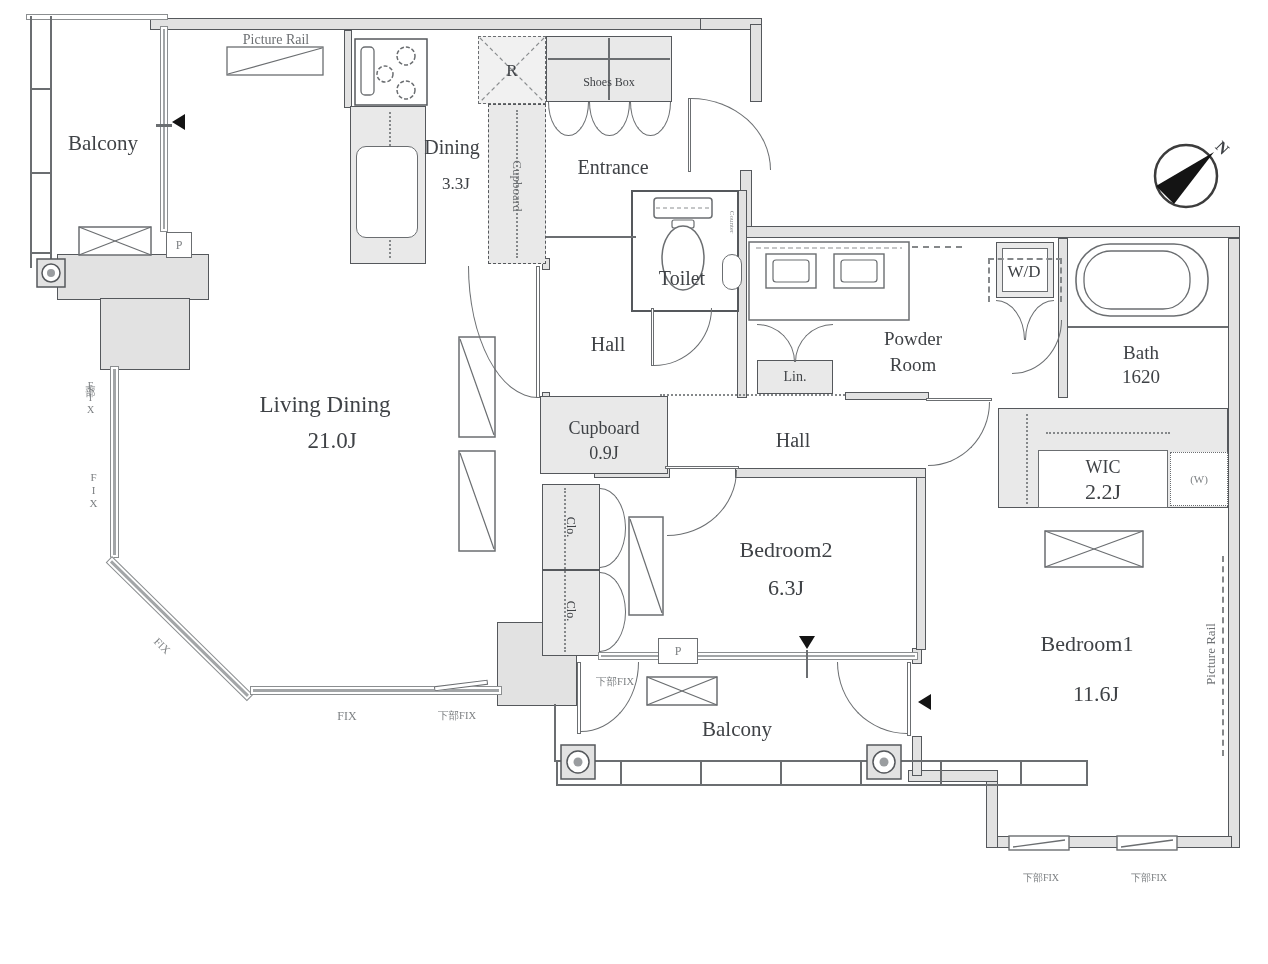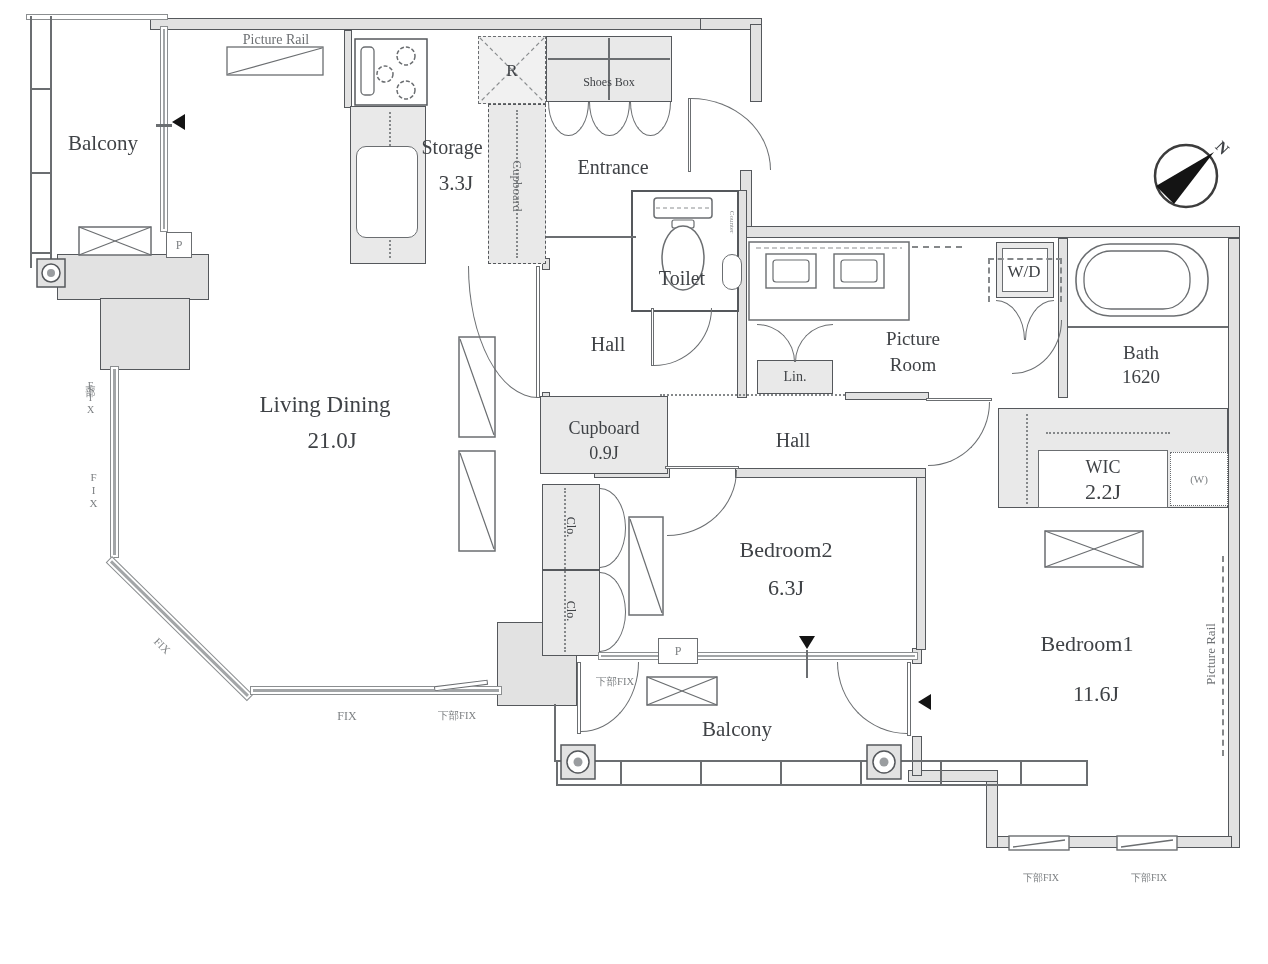--- a/index.html
+++ b/index.html
@@ -126,22 +126,22 @@
   <svg style="left:354px;top:38px" width="74" height="70">
     <rect x="1" y="1" width="72" height="66" fill="#fff" stroke="#55585c" stroke-width="1.5"></rect>
     <rect x="7" y="9" width="13" height="48" rx="4" fill="none" stroke="#6b6e71" stroke-width="1.3"></rect>
     <circle cx="52" cy="18" r="9" fill="none" stroke="#6b6e71" stroke-width="1.5" stroke-dasharray="4 2"></circle>
     <circle cx="31" cy="36" r="8" fill="none" stroke="#6b6e71" stroke-width="1.5" stroke-dasharray="4 2"></circle>
     <circle cx="52" cy="52" r="9" fill="none" stroke="#6b6e71" stroke-width="1.5" stroke-dasharray="4 2"></circle>
   </svg>
   <div class="gray" style="left:350px;top:106px;width:76px;height:158px"></div>
   <div class="dotv" style="left:389px;top:112px;height:146px"></div>
   <div class="leaf" style="left:356px;top:146px;width:62px;height:92px;border-radius:10px"></div>
-  <div class="lbl" style="left:452px;top:147px;font-size:20px">Storage</div>
-  <div class="lbl" style="left:456px;top:183px;font-size:21px">3.3J</div>
+  <div class="lbl" style="left:452px;top:147px;font-size:20px">Dining</div>
+  <div class="lbl" style="left:456px;top:183px;font-size:17px">3.3J</div>
 
   <div class="leaf" style="left:478px;top:36px;width:68px;height:68px;border-style:dashed;background:#f1f1f1"></div>
   <svg style="left:478px;top:36px" width="68" height="68">
     <line x1="2" y1="2" x2="66" y2="66" stroke="#8b8e90" stroke-width="1.2" stroke-dasharray="4 3"></line>
     <line x1="66" y1="2" x2="2" y2="66" stroke="#8b8e90" stroke-width="1.2" stroke-dasharray="4 3"></line>
   </svg>
   <div class="lbl" style="left:512px;top:70px;font-size:17px">R</div>
   <div class="gray" style="left:488px;top:104px;width:58px;height:160px;border-style:dashed"></div>
   <div class="dotv" style="left:516px;top:110px;height:148px"></div>
   <div class="lbl rot90" style="left:517px;top:186px;font-size:13px;color:#6d7073">Cupboard</div>
@@ -176,21 +176,21 @@
 
   <svg style="left:748px;top:238px" width="164" height="86">
     <rect x="1" y="4" width="160" height="78" fill="#fff" stroke="#6b6e71" stroke-width="1.5"></rect>
     <line x1="8" y1="10" x2="154" y2="10" stroke="#8b8e90" stroke-width="1.2" stroke-dasharray="5 3"></line>
     <rect x="18" y="16" width="50" height="34" fill="#fff" stroke="#6b6e71" stroke-width="1.4"></rect>
     <rect x="25" y="22" width="36" height="22" rx="3" fill="#fff" stroke="#6b6e71" stroke-width="1.2"></rect>
     <rect x="86" y="16" width="50" height="34" fill="#fff" stroke="#6b6e71" stroke-width="1.4"></rect>
     <rect x="93" y="22" width="36" height="22" rx="3" fill="#fff" stroke="#6b6e71" stroke-width="1.2"></rect>
   </svg>
   <div class="dashh" style="left:912px;top:246px;width:50px"></div>
-  <div class="lbl" style="left:913px;top:338px;font-size:19px">Picture</div>
+  <div class="lbl" style="left:913px;top:338px;font-size:19px">Powder</div>
   <div class="lbl" style="left:913px;top:364px;font-size:19px">Room</div>
   <div class="doth" style="left:660px;top:394px;width:185px"></div>
 
   <div class="arc" style="left:757px;top:324px;width:38px;height:38px;border-top-width:1.5px;border-right-width:1.5px;border-top-right-radius:100% 100%"></div>
   <div class="arc" style="left:795px;top:324px;width:38px;height:38px;border-top-width:1.5px;border-left-width:1.5px;border-top-left-radius:100% 100%"></div>
   <div class="gray" style="left:757px;top:360px;width:76px;height:34px"></div>
   <div class="lbl" style="left:795px;top:377px;font-size:14px">Lin.</div>
 
   <div class="gray" style="left:996px;top:242px;width:58px;height:56px"></div>
   <div class="leaf" style="left:1002px;top:248px;width:46px;height:44px"></div>

